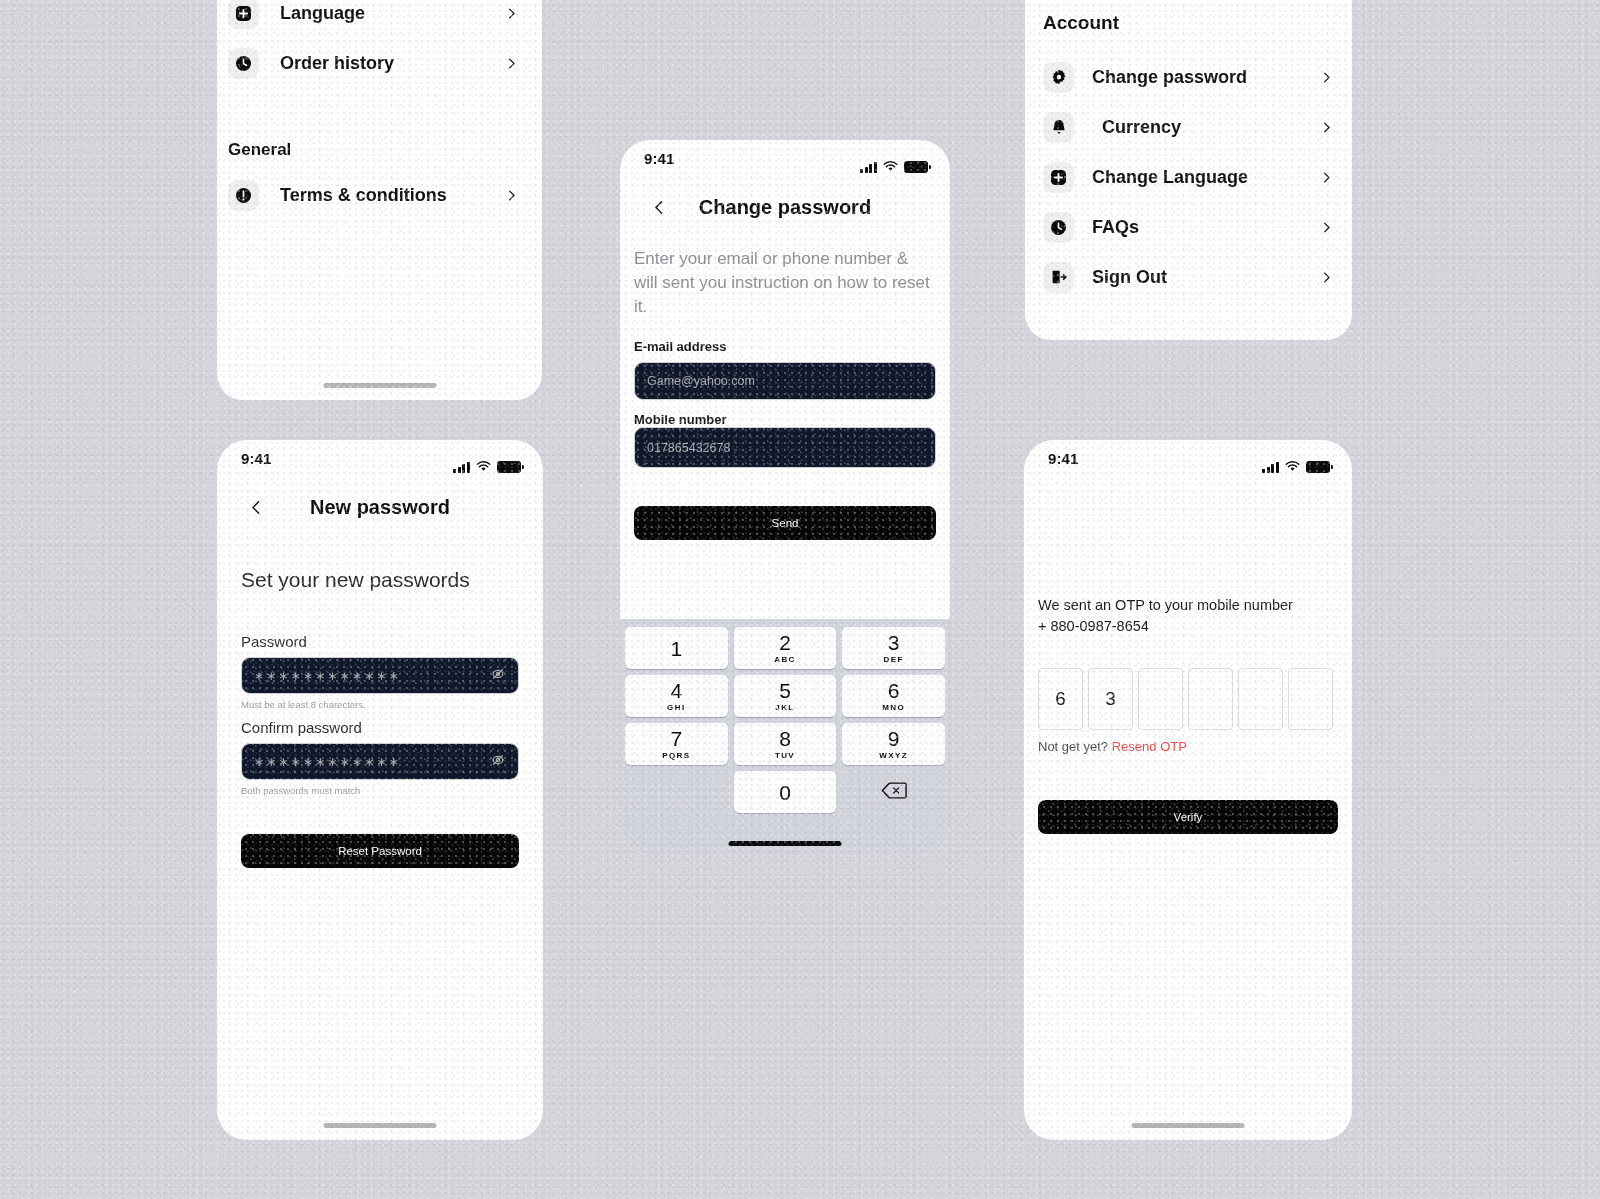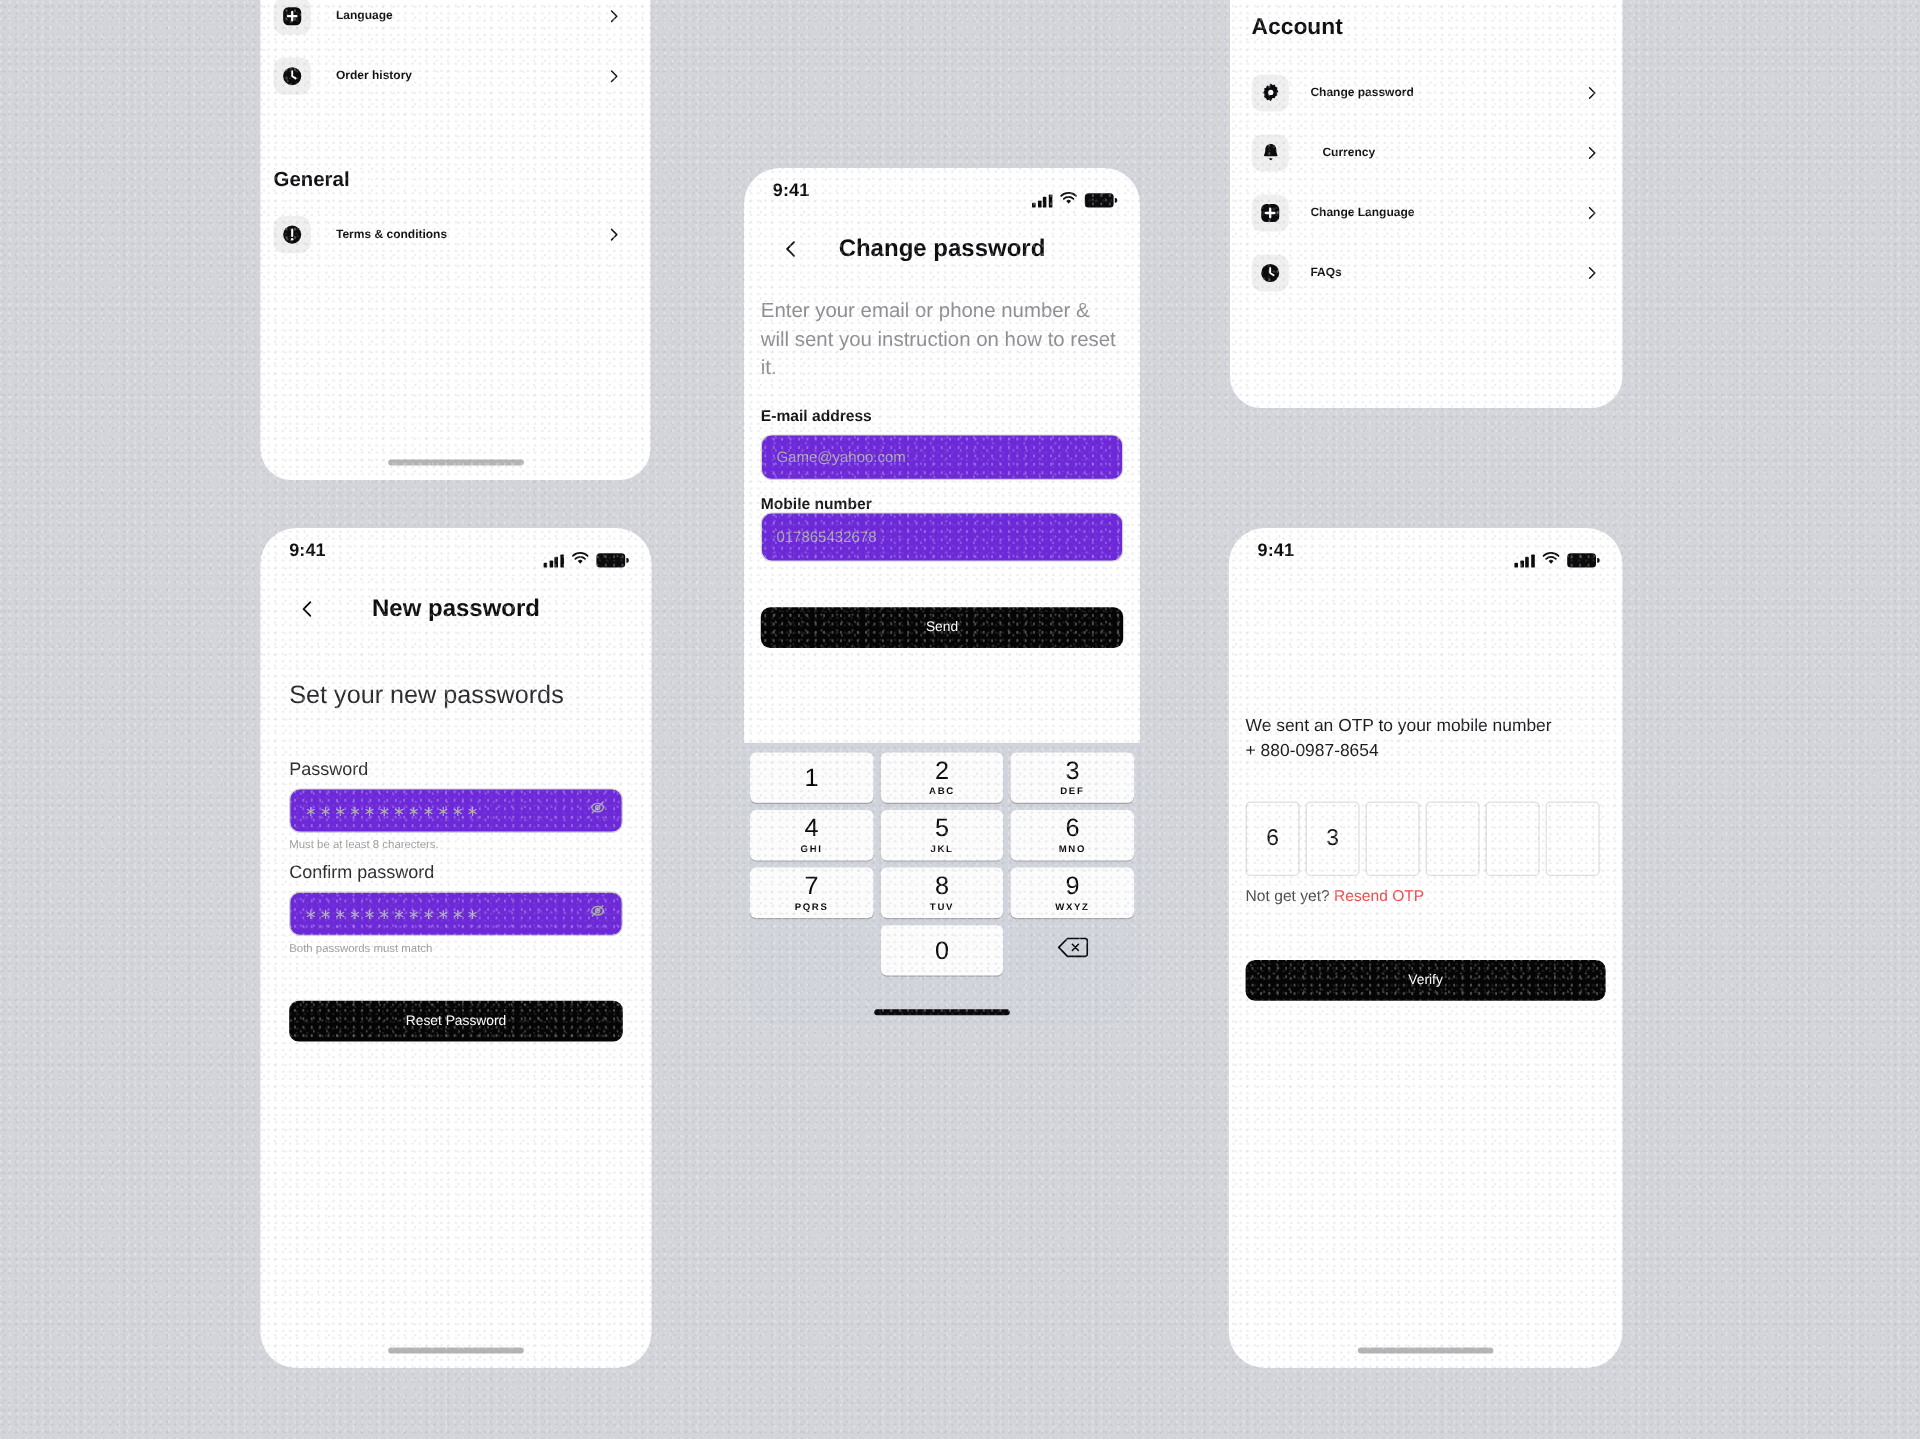--- a/index.html
+++ b/index.html
@@ -105,21 +105,21 @@
     cursor: pointer;
   }
   .mi-badge {
     width: 31px; height: 31px;
     border-radius: 9px;
     background: #efefef;
     display: flex; align-items: center; justify-content: center;
     flex: 0 0 auto;
   }
   .mi-label {
-    font-size: 10px;
+    font-size: 18px;
     font-weight: 700;
     color: #111114;
     flex: 1 1 auto;
   }
   .mi-chev { flex: 0 0 auto; display:flex; }
   .sec-head {
     font-size: 17px;
     font-weight: 700;
     color: #101014;
   }
@@ -174,21 +174,21 @@
     font-weight: 400;
     color: #2c2c30;
   }
   .input {
     height: 37px;
     border: 1px solid #d2d2d4;
     border-radius: 9px;
     display: flex;
     align-items: center;
     padding: 0 12px;
-    background: #6d28d9;
+    background: #0f172a;
     cursor: text;
   }
   .input .ph {
     font-size: 12.5px;
     color: #a9a9ad;
     flex: 1 1 auto;
     white-space: nowrap;
     overflow: hidden;
   }
   .input .dots {
@@ -399,20 +399,34 @@
         </svg>
       </span>
       <span class="mi-label">FAQs</span>
       <span class="mi-chev">
         <svg width="15" height="15" viewBox="0 0 24 24" fill="none">
             <path d="M9 5l7 7-7 7" stroke="#141418" stroke-width="2" stroke-linecap="round" stroke-linejoin="round"></path>
           </svg>
       </span>
     </div>
 
+    <div class="menu-row">
+      <span class="mi-badge">
+        <svg width="18" height="18" viewBox="0 0 24 24">
+          <path d="M4.5 3.6h7.4a1 1 0 011 1v14.8a1 1 0 01-1 1H4.5a1 1 0 01-1-1V4.6a1 1 0 011-1z" fill="#0b0b0d"></path>
+          <path d="M15 12h6M18.2 9.1L21.2 12l-3 2.9" stroke="#0b0b0d" stroke-width="2.1" stroke-linecap="round" stroke-linejoin="round" fill="none"></path>
+        </svg>
+      </span>
+      <span class="mi-label">Sign Out</span>
+      <span class="mi-chev">
+        <svg width="15" height="15" viewBox="0 0 24 24" fill="none">
+            <path d="M9 5l7 7-7 7" stroke="#141418" stroke-width="2" stroke-linecap="round" stroke-linejoin="round"></path>
+          </svg>
+      </span>
+    </div>
   </div>
 </div>
 
 <div class="phone" id="phone-newpw">
   <div class="statusbar">
     <span class="st-time">9:41</span>
     <span class="st-icons">
       <span class="bars">
           <i></i>
           <i></i>

